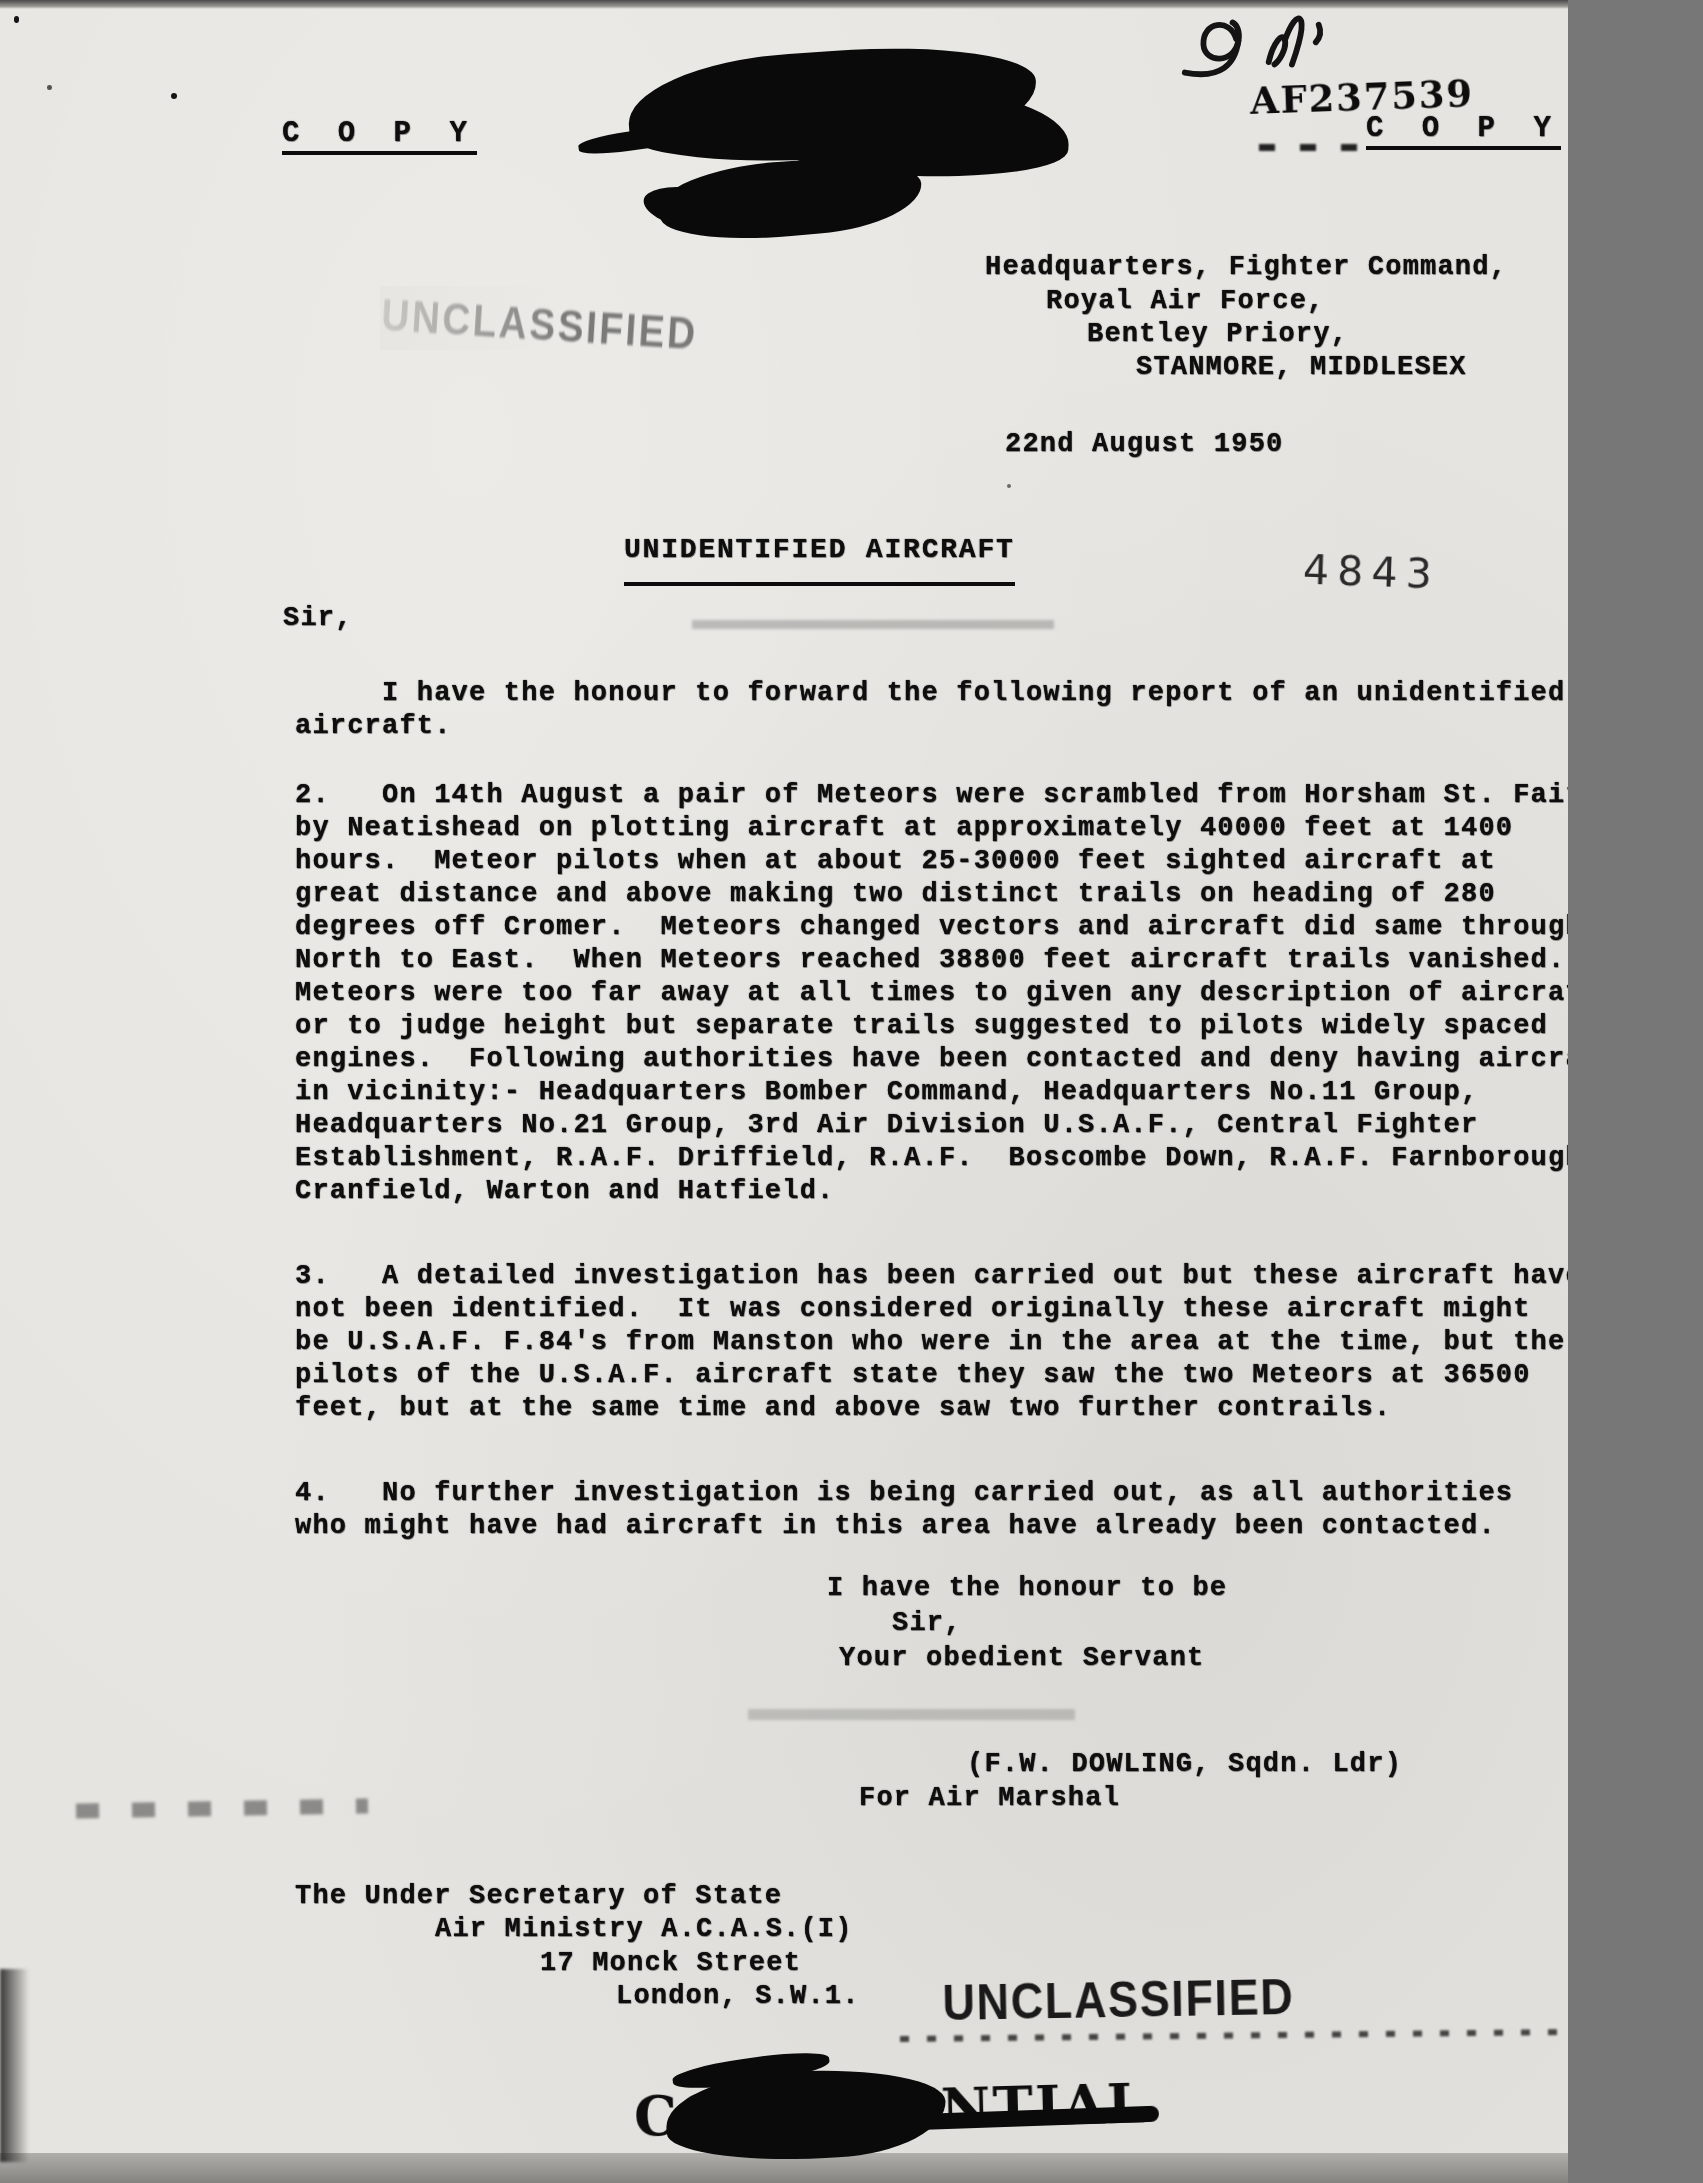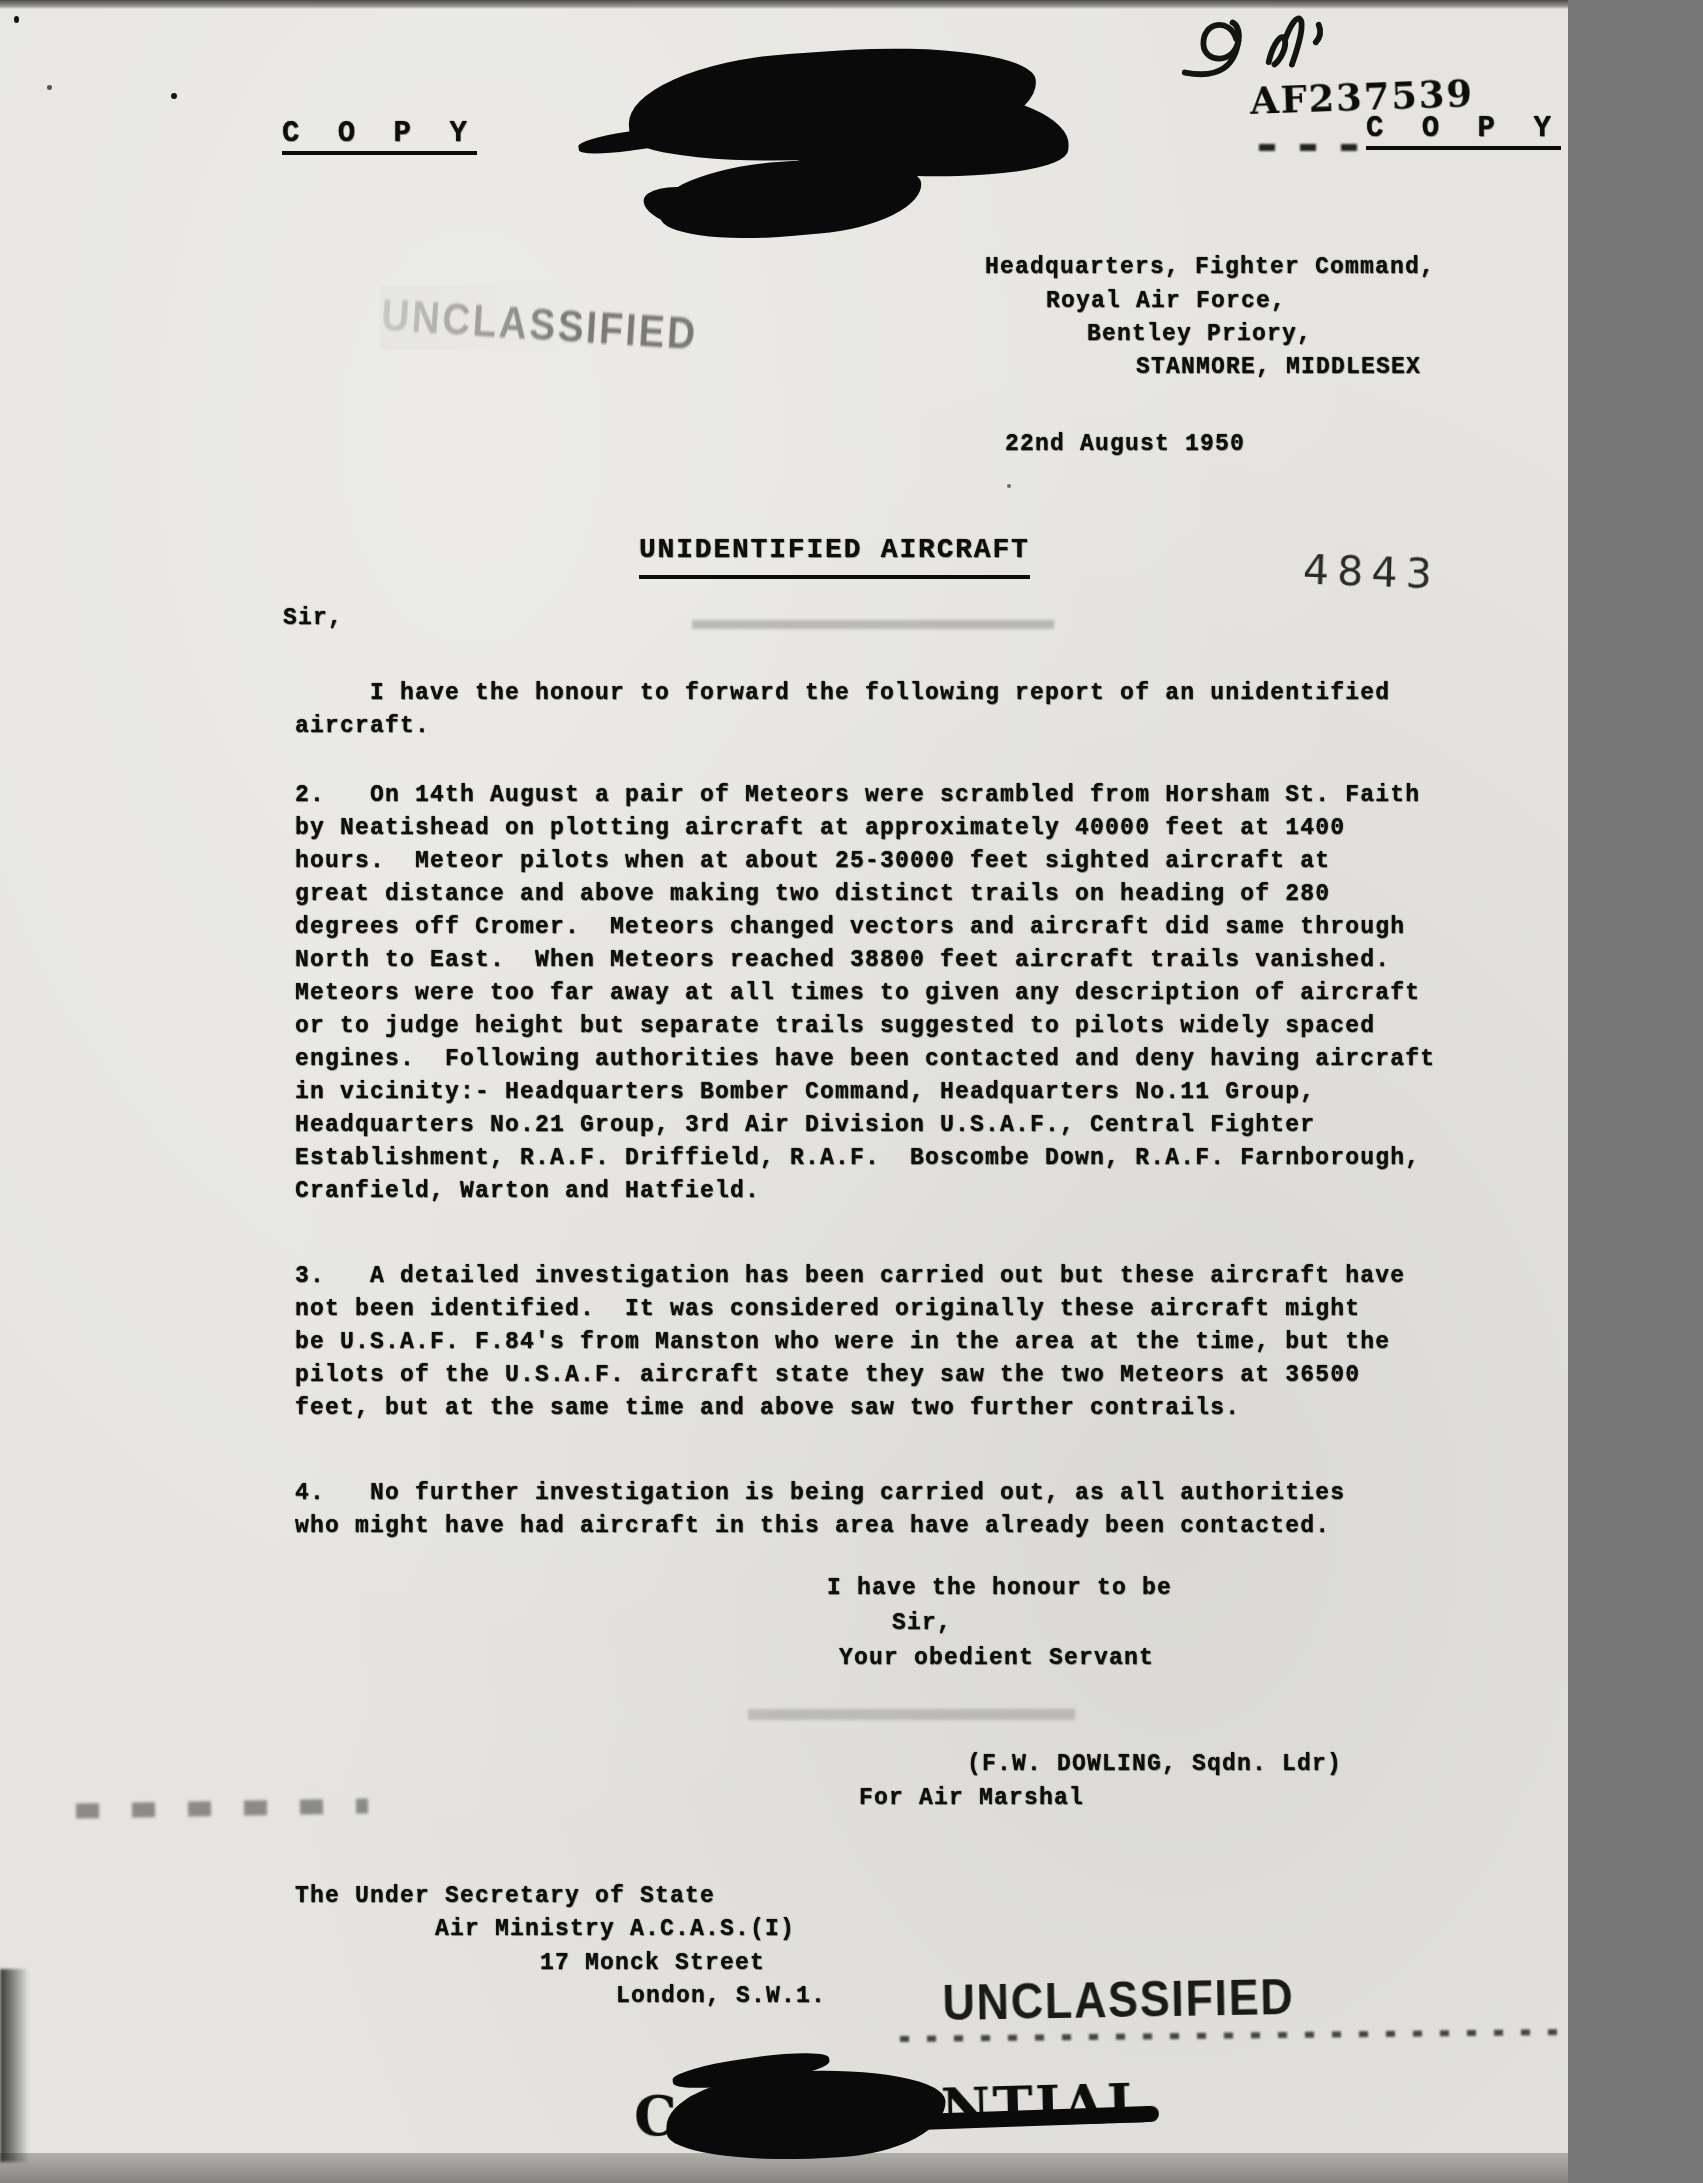--- a/index.html
+++ b/index.html
@@ -9,29 +9,29 @@
       radial-gradient(ellipse at 30% 20%, rgba(255,255,255,.25), transparent 60%),
       radial-gradient(ellipse at 75% 70%, rgba(120,120,115,.10), transparent 55%),
       #e5e4e0;
     font-family:"Liberation Mono", monospace;
   }
   .abs{position:absolute;}
   
   .tw{
     font-family:"Liberation Mono", monospace;
     font-weight:bold;
-    font-size:23px;
+    font-size:27px;
     line-height:33px;
     letter-spacing:1.2px;
     color:#0e0e0e;
     white-space:pre;
     text-shadow:0 0 1.2px rgba(10,10,10,.85), 0.6px 0.6px 0 rgba(10,10,10,.35);
     filter:blur(0.2px);
   }
-  .title-underline{border-bottom:4.1px solid #0c0c0c;padding-bottom:9px;letter-spacing:1.8px;margin-left:15px;}
+  .title-underline{border-bottom:4.1px solid #0c0c0c;padding-bottom:16px;letter-spacing:1.8px;}
   .copy-stamp{letter-spacing:10.5px;font-size:29px;border-bottom:4.1px solid #0c0c0c;padding-bottom:0.6px;}
   .stamp-sans{
     font-family:"Liberation Sans", sans-serif;font-weight:bold;color:#1b1b1b;
     white-space:pre;
   }
   .serif-stamp{font-family:"DejaVu Serif", serif;font-weight:bold;color:#0d0d0d;white-space:pre;}
   .blob{background:#0a0a0a;}
   .speck{background:#151515;border-radius:50%;}
   .smudge{background:rgba(70,70,70,.28);filter:blur(1.8px);}
 </style>

